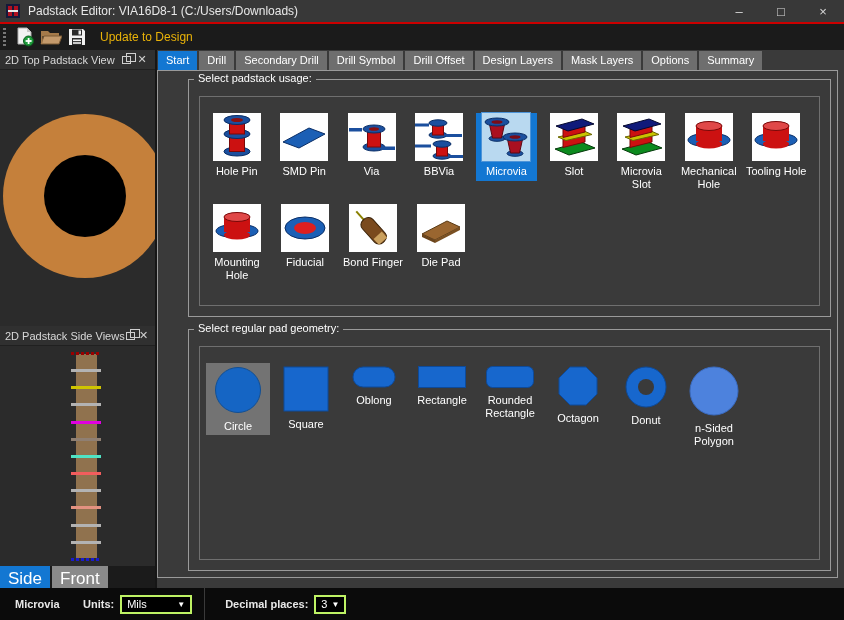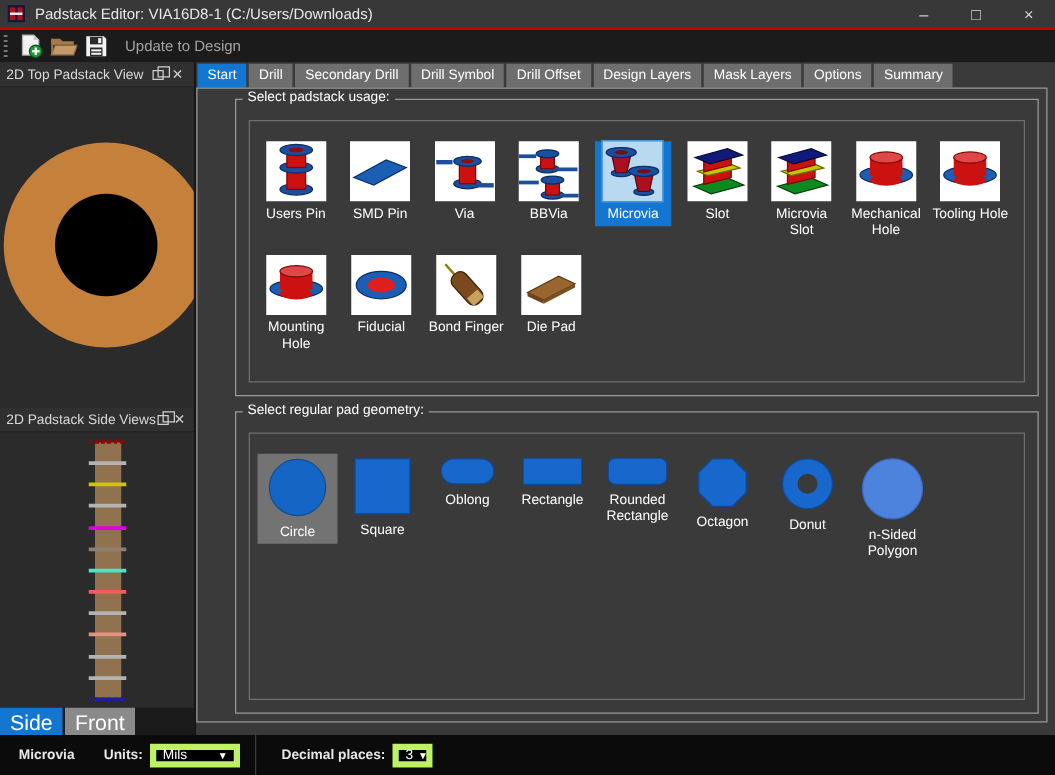--- a/index.html
+++ b/index.html
@@ -24,21 +24,21 @@
   .brand::before { content:""; position:absolute; left:10px; top:1px; width:9px; height:3px; background:#cc0000; }
   .brand::after { content:""; position:absolute; right:7px; top:1px; width:3px; height:3px;
                   border:1px solid #bbb; border-radius:50%; }
   .redline { height:2px; background:#cc0000; flex:0 0 auto; }
 
   
   .toolbar { height:26px; background:#1b1b1b; display:flex; align-items:center; flex:0 0 auto; }
   .tb-handle { width:3px; height:18px; margin:0 6px 0 3px;
                background-image:repeating-linear-gradient(#777 0 2px, transparent 2px 4px); }
   .tb-btn { width:26px; height:24px; display:flex; align-items:center; justify-content:center; }
-  .tb-label { color:#a3a3a3; font-size:12px; margin-left:10px; }
+  .tb-label { color:#eab308; font-size:12px; margin-left:10px; }
 
   
   .body { flex:1; display:flex; min-height:0; }
 
   
   .left-col { width:157px; flex:0 0 auto; display:flex; flex-direction:column;
               background:#2b2b2b; border-right:2px solid #161616; }
   .panel-header { height:20px; background:#303030; display:flex; align-items:center;
                   padding:0 5px; flex:0 0 auto; border-bottom:1px solid #202020; }
   .panel-title { color:#d8d8d8; font-size:11px; flex:1; white-space:nowrap; }
@@ -90,21 +90,21 @@
               padding:3px 3px 2px; }
   .geo-item.selected { background:#737373; }
   .geo-icon { display:flex; align-items:flex-start; justify-content:center; }
   .geo-item .item-label { margin-top:6px; }
 
   
   .statusbar { height:32px; background:#0b0b0b; display:flex; align-items:center;
                flex:0 0 auto; color:#e8e8e8; font-size:11px; font-weight:bold; }
   .sb-usage { margin-left:15px; width:60px; }
   .sb-label { margin:0 6px 0 8px; }
-  .dropdown { height:19px; background:#000; border:5px solid #bef264; color:#fff;
+  .dropdown { height:19px; background:#000; border:2px solid #bef264; color:#fff;
               display:flex; align-items:center; justify-content:space-between;
               padding:0 5px; font-weight:normal; }
   .dd-units { width:72px; }
   .dd-decimal { width:32px; }
   .dd-arrow { font-size:8px; margin-left:4px; }
   .sb-sep { width:1px; height:32px; background:#3a3a3a; margin:0 12px 0 12px; }
 </style>
 </head>
 <body>
 
@@ -234,21 +234,21 @@
                 <div class="tile">
                   <svg width="48" height="48" viewBox="0 0 48 48">
                     <ellipse cx="24" cy="38.5" rx="13" ry="4.5" fill="#1b4f9e" stroke="#0a2e66"></ellipse>
                     <rect x="16.5" y="21" width="15" height="17.5" fill="#cc1111" stroke="#7a0808"></rect>
                     <ellipse cx="24" cy="21" rx="13" ry="4.5" fill="#1b4f9e" stroke="#0a2e66"></ellipse>
                     <rect x="16.5" y="7" width="15" height="14" fill="#cc1111" stroke="#7a0808"></rect>
                     <ellipse cx="24" cy="7" rx="13" ry="4.5" fill="#1b4f9e" stroke="#0a2e66"></ellipse>
                     <ellipse cx="24" cy="7" rx="6" ry="2" fill="#8a0f0f"></ellipse>
                   </svg>
                 </div>
-                <div class="item-label">Users Pin</div>
+                <div class="item-label">Hole Pin</div>
               </div>
 
               <div class="usage-item">
                 <div class="tile">
                   <svg width="48" height="48" viewBox="0 0 48 48">
                     <polygon points="3,29 29,15 45,21 19,35" fill="#1b5fb5" stroke="#0a2e66"></polygon>
                   </svg>
                 </div>
                 <div class="item-label">SMD Pin</div>
               </div>

